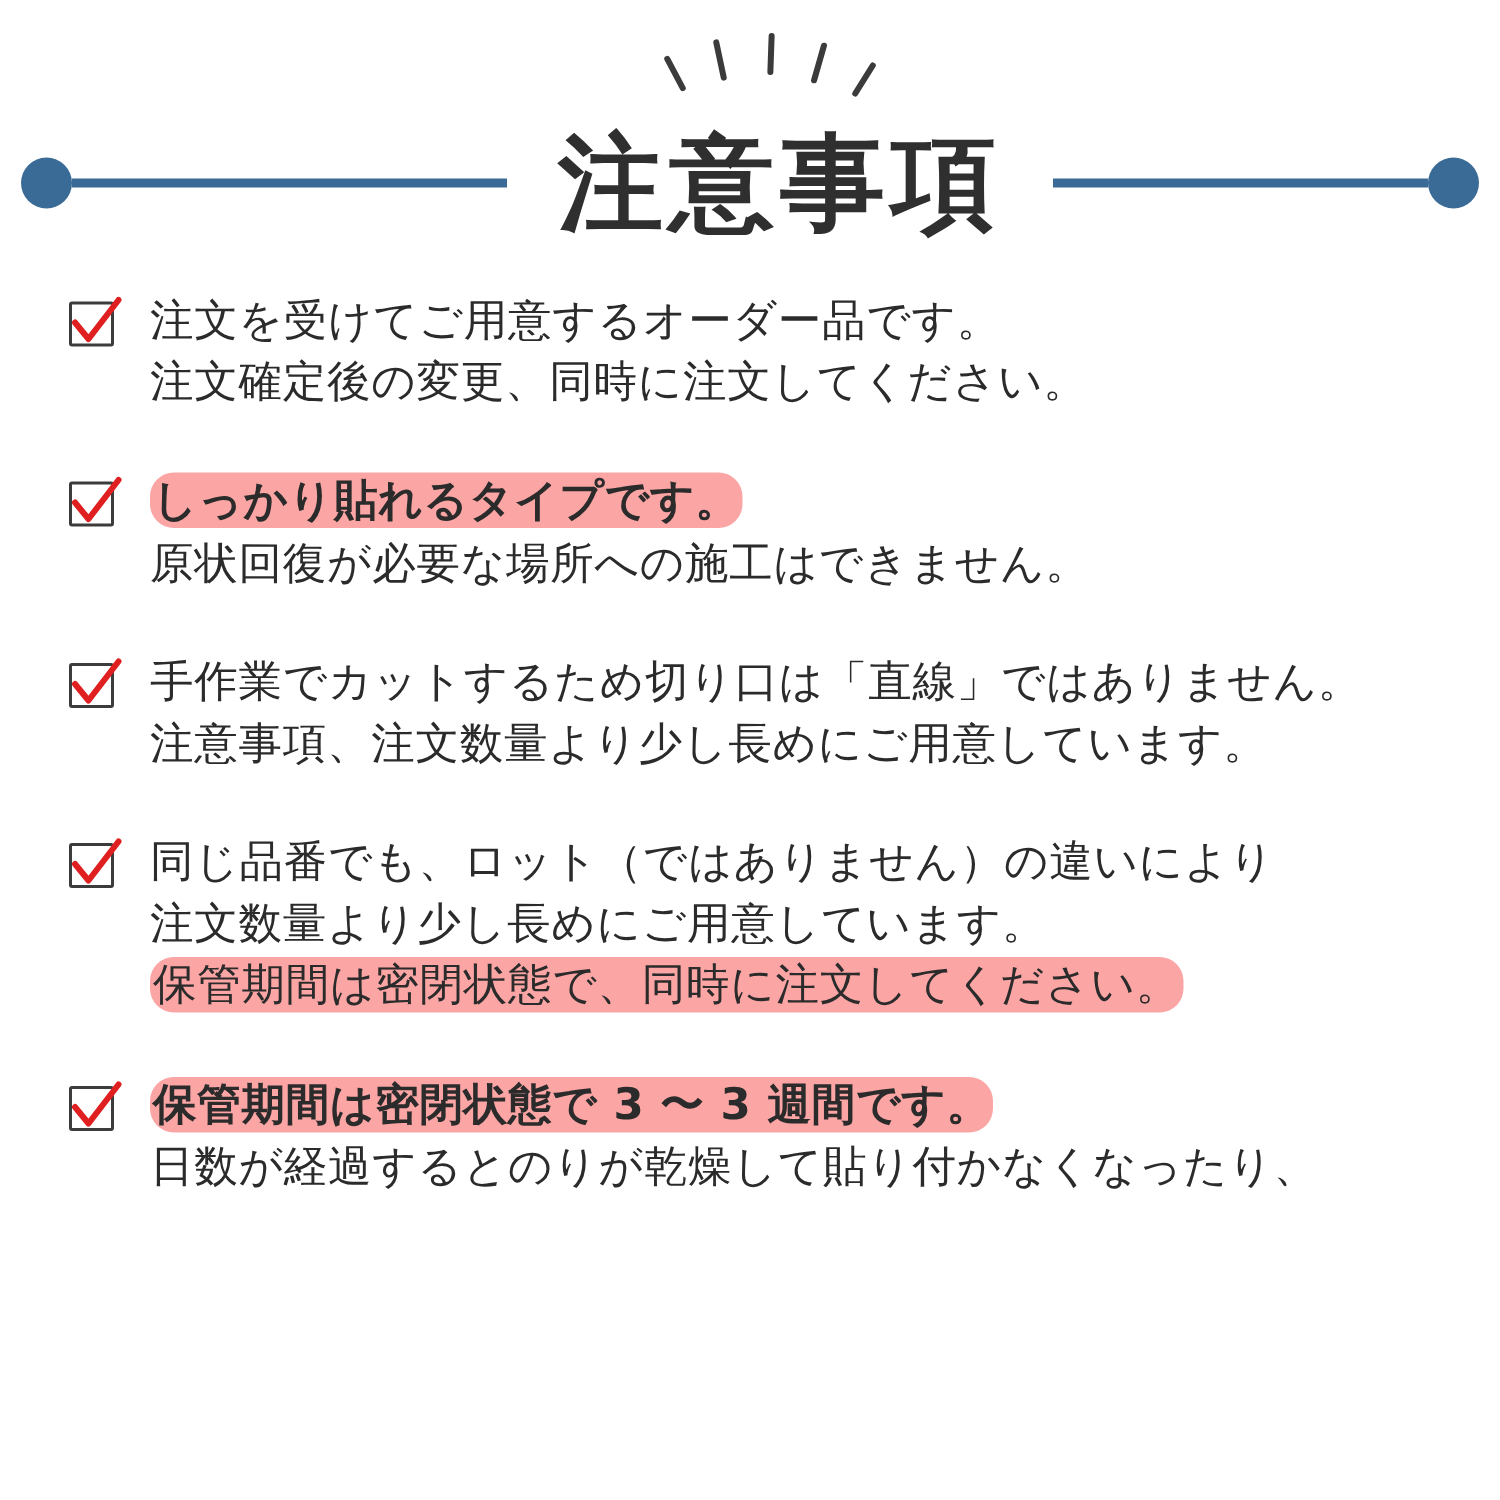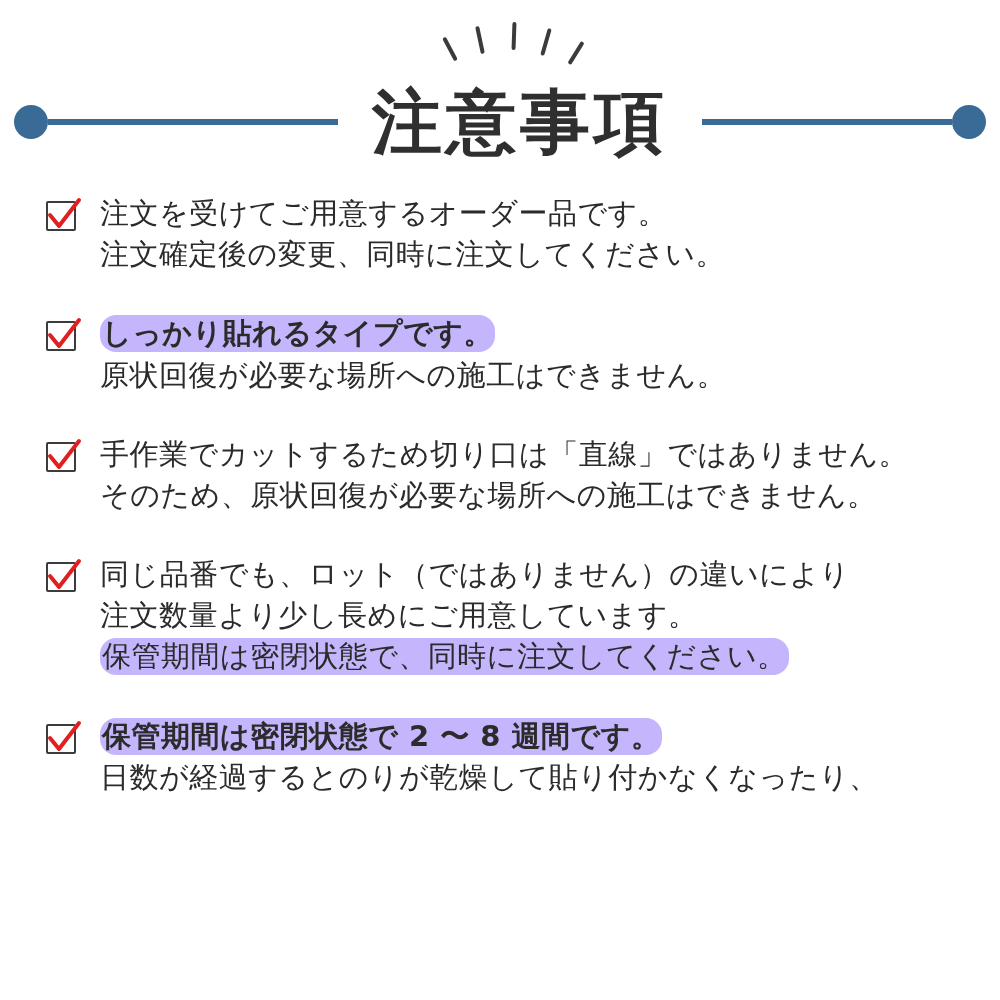--- a/index.html
+++ b/index.html
@@ -117,21 +117,21 @@
   }
   .line {
     font-size: 29px;
     line-height: 1.42;
     letter-spacing: 0.5px;
     color: #2b2b2b;
     white-space: nowrap;
     font-family: "DejaVu Sans", "Liberation Sans", sans-serif;
   }
   .line .hl {
-    background: #c4b5fd;
+    background: #fca5a5;
     padding: 1px 2px 2px 2px;
     box-decoration-break: clone;
     border-radius: 16px;
     -webkit-box-decoration-break: clone;
   }
   .line.bold {
     font-weight: 700;
   }
 </style>
 </head>
@@ -182,21 +182,21 @@
     </div>
     <div class="item">
       <div class="check">
         <div class="box"></div>
         <svg viewBox="0 0 40 40">
           <path d="M6 18 L15 29 L35 3" fill="none" stroke="#e02020" stroke-width="4" stroke-linecap="round" stroke-linejoin="round"></path>
         </svg>
       </div>
       <div class="lines">
         <div class="line">手作業でカットするため切り口は「直線」ではありません。</div>
-        <div class="line">そのため、原状回復が必要な場所への施工はできません。</div>
+        <div class="line">注意事項、注文数量より少し長めにご用意しています。</div>
       </div>
     </div>
     <div class="item">
       <div class="check">
         <div class="box"></div>
         <svg viewBox="0 0 40 40">
           <path d="M6 18 L15 29 L35 3" fill="none" stroke="#e02020" stroke-width="4" stroke-linecap="round" stroke-linejoin="round"></path>
         </svg>
       </div>
       <div class="lines">
@@ -206,17 +206,17 @@
       </div>
     </div>
     <div class="item">
       <div class="check">
         <div class="box"></div>
         <svg viewBox="0 0 40 40">
           <path d="M6 18 L15 29 L35 3" fill="none" stroke="#e02020" stroke-width="4" stroke-linecap="round" stroke-linejoin="round"></path>
         </svg>
       </div>
       <div class="lines">
-        <div class="line bold"><span class="hl">保管期間は密閉状態で 2 〜 8 週間です。</span></div>
+        <div class="line bold"><span class="hl">保管期間は密閉状態で 3 〜 3 週間です。</span></div>
         <div class="line">日数が経過するとのりが乾燥して貼り付かなくなったり、</div>
       </div>
     </div>
   </div>
 
 </body></html>

